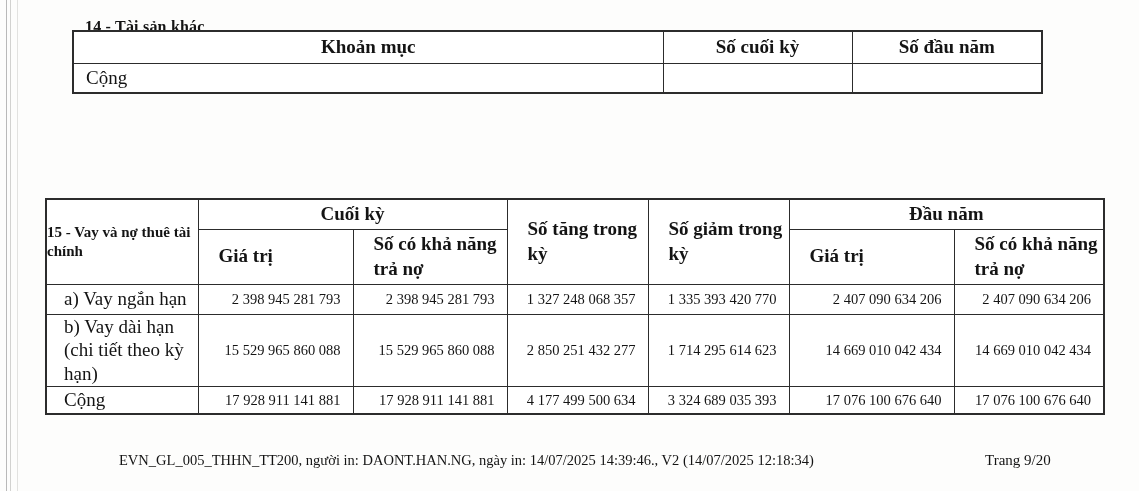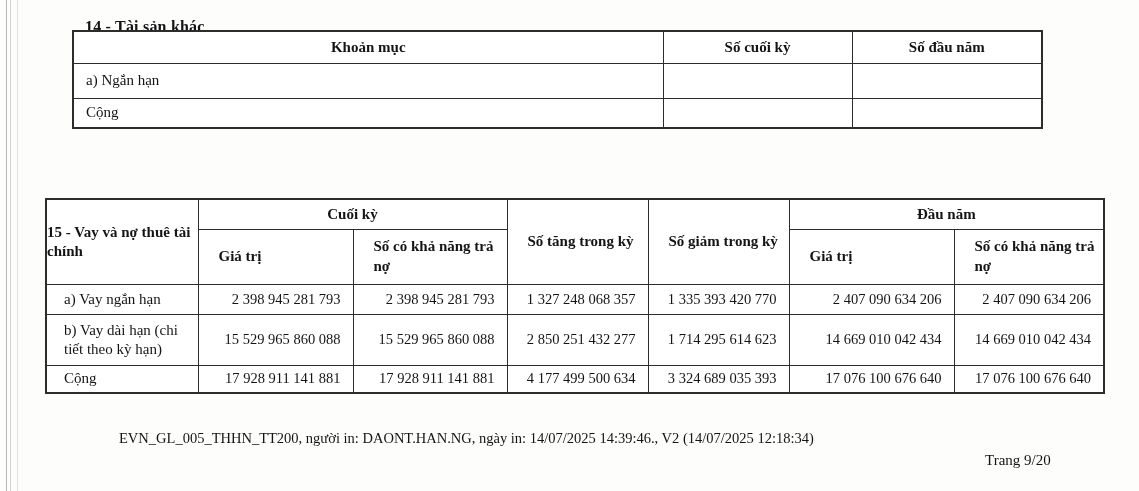--- a/index.html
+++ b/index.html
@@ -15,29 +15,29 @@
   .se1{left:6px;background:#b9b9b9;}
   .se2{left:10px;background:#d2d2d0;}
   .se3{left:17px;background:#e2e2e0;}
   .heading{
     position:absolute;left:85px;top:6px;
     font-weight:bold;font-size:16px;letter-spacing:.2px;margin-top:12px;
   }
   table{border-collapse:collapse;position:absolute;table-layout:fixed;background:#fff;}
   table, td{border:1px solid #2c2c2c;}
   table{border-width:2px;}
-  td{font-size:15px;vertical-align:middle;padding:0 4px;}
+  td{font-size:19px;vertical-align:middle;padding:0 4px;}
   .hdr{font-weight:bold;text-align:center;}
   .lbl{text-align:left;padding-left:12px;}
   .num{text-align:right;padding-right:12px;font-size:14.5px;white-space:nowrap;}
   .t15-title{font-weight:bold;text-align:left;padding-left:0;line-height:1.25;font-size:15px;}
   .lbl2{text-align:left;padding-left:17px;line-height:1.25;}
   .subhdr{font-weight:bold;text-align:left;line-height:1.3;padding-left:20px;}
   .footer-left{
-    position:absolute;left:119px;top:430px;
+    position:absolute;left:119px;top:452px;
     font-size:14.5px;white-space:nowrap;
   }
   .footer-right{
     position:absolute;left:985px;top:452px;
     font-size:15px;white-space:nowrap;
   }
 </style>
 </head>
 <body>
 
@@ -51,25 +51,20 @@
   <colgroup>
       <col style="width:590px">
       <col style="width:189px">
       <col style="width:190px">
     </colgroup>
   <tbody>
       <tr style="height:32px">
     <td class="hdr">Khoản mục</td>
     <td class="hdr">Số cuối kỳ</td>
     <td class="hdr">Số đầu năm</td>
-  </tr>
-  <tr style="height:35px">
-    <td class="lbl">a) Ngắn hạn</td>
-    <td class="num"></td>
-    <td class="num"></td>
   </tr>
   <tr style="height:30px">
     <td class="lbl">Cộng</td>
     <td class="num"></td>
     <td class="num"></td>
   </tr>
 </tbody>
   </table>
 
 <table style="left:45px;top:198px;width:1058px;">

